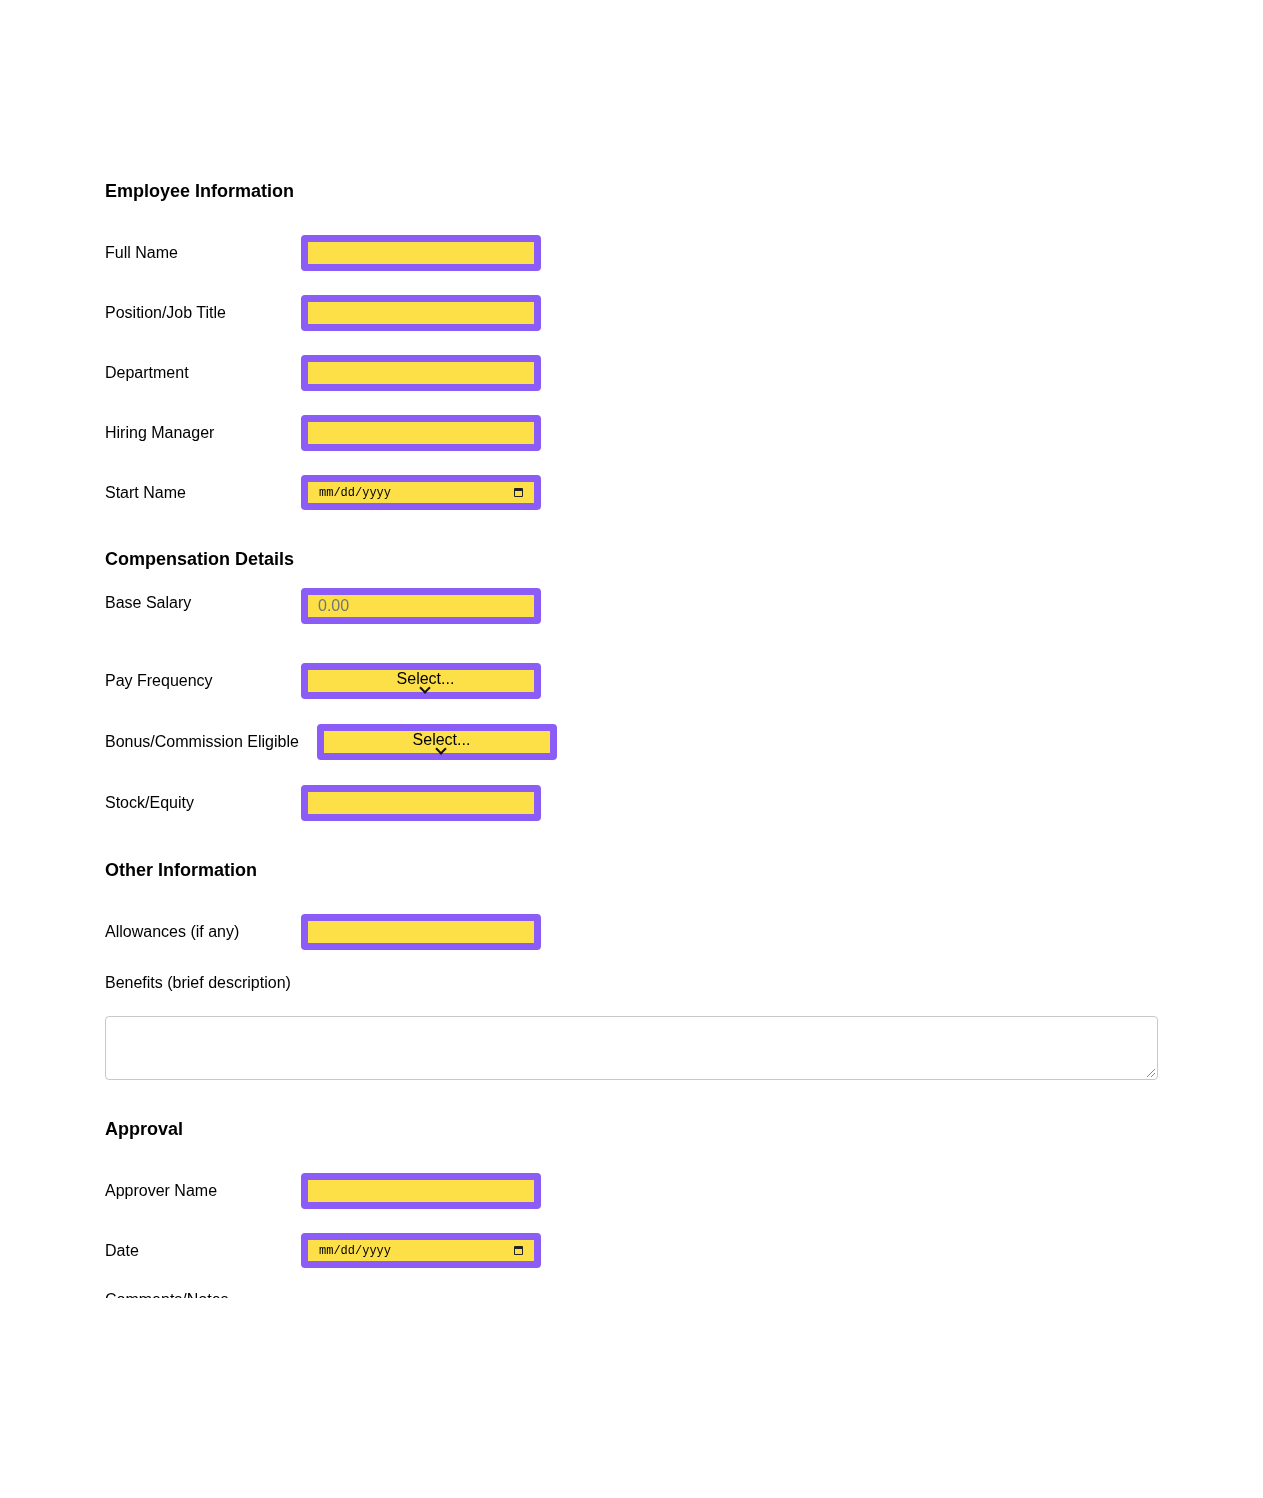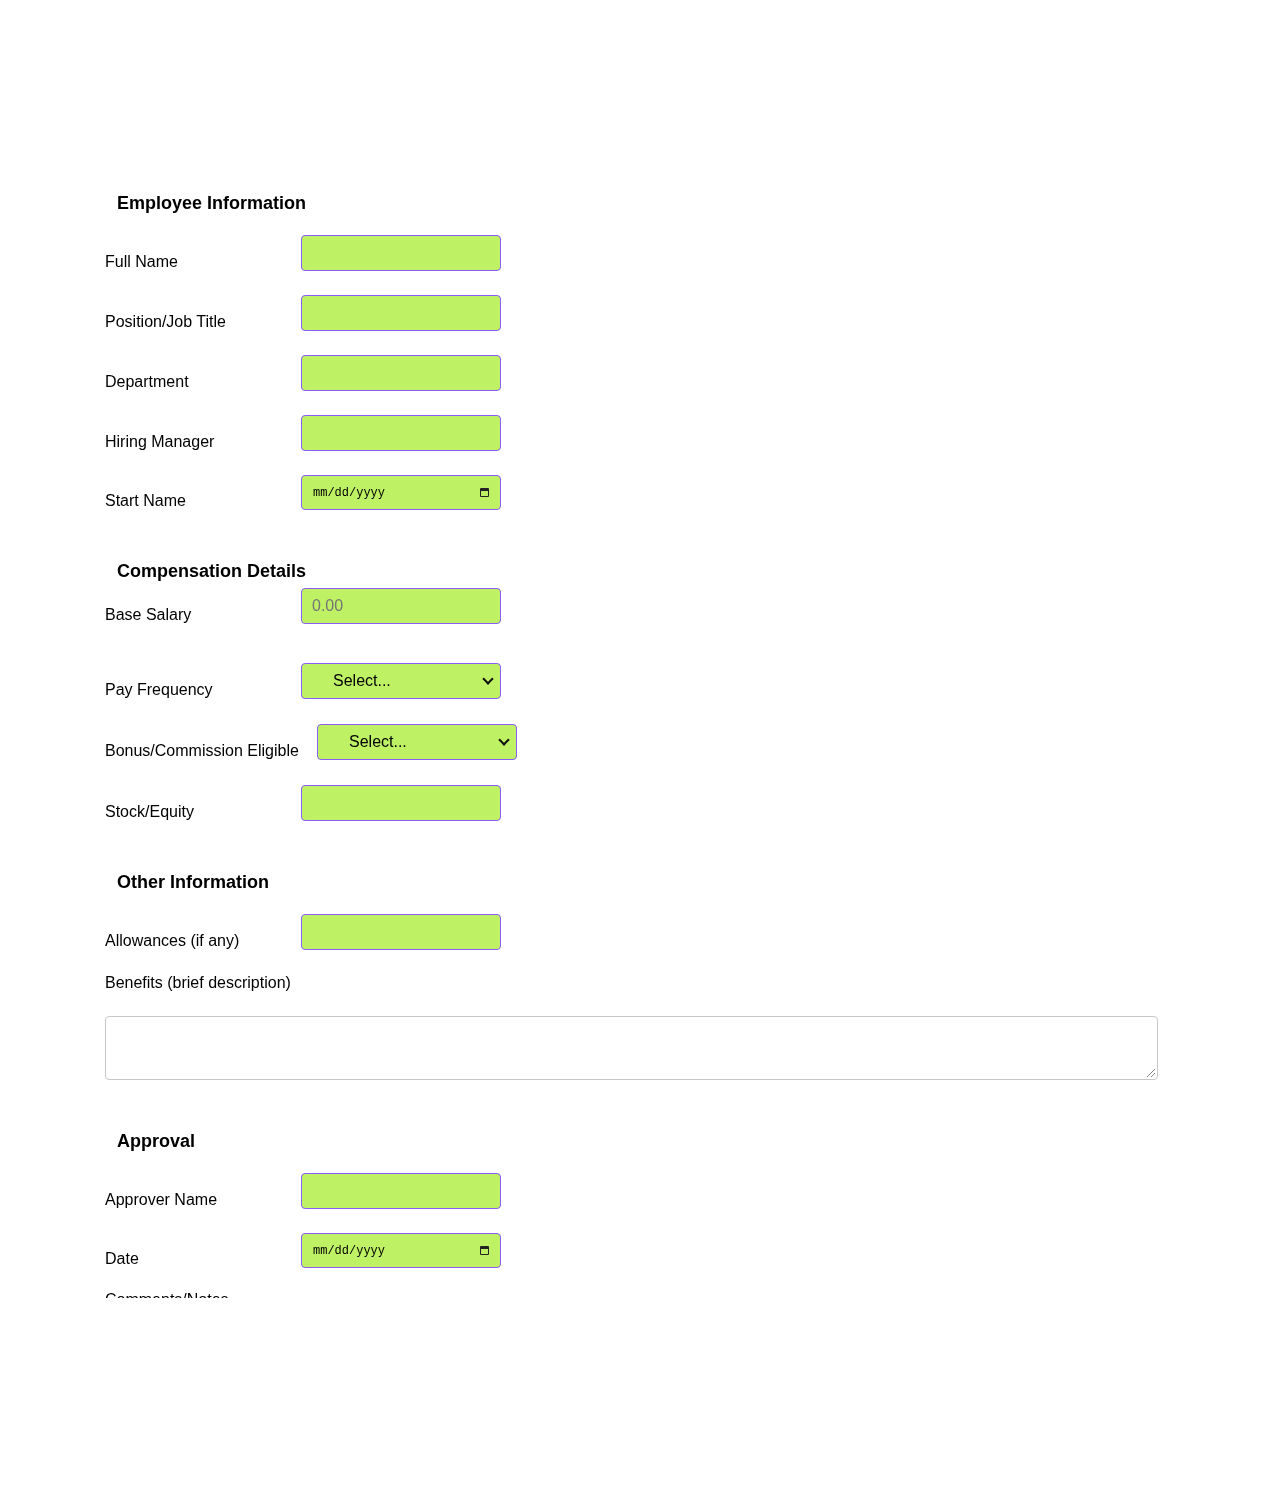--- a/index.html
+++ b/index.html
@@ -1,26 +1,26 @@
 <!DOCTYPE html>
 <html><head>
 <meta charset="utf-8">
 <style>
   html, body { margin: 0; padding: 0; background: #ffffff; }
   body { width: 1263px; height: 1498px; overflow: hidden; font-family: "Liberation Sans", sans-serif; color: #000; }
   .page { position: absolute; left: 105px; top: 0; width: 1053px; height: 1298px; overflow: hidden; }
   h1 { font-size: 32px; font-weight: bold; margin: 0; position: absolute; top: 103px; left: 0; letter-spacing: 0.3px; white-space: nowrap; }
-  .section-title { font-size: 18px; font-weight: bold; position: absolute; left: 0; margin: 12px; }
-  .row { position: absolute; left: 0; display: flex; align-items: flex-end; }
+  .section-title { font-size: 18px; font-weight: bold; position: absolute; left: 0; margin: 0; }
+  .row { position: absolute; left: 0; display: flex; align-items: center; }
   .label { font-size: 16px; min-width: 196px; line-height: 18px; padding-top: 0; white-space: nowrap; }
-  .field { width: 200px; height: 36px; box-sizing: border-box; border: 1px solid #8b5cf6; border-radius: 4px; background: #bef264; font-family: "Liberation Sans", sans-serif; font-size: 16px; padding: 0 10px; position: relative; margin-top: -8px; }
+  .field { width: 240px; height: 36px; box-sizing: border-box; border: 7px solid #8b5cf6; border-radius: 4px; background: #fde047; font-family: "Liberation Sans", sans-serif; font-size: 16px; padding: 0 10px; position: relative; margin-top: -8px; }
   .field.placeholder { color: #757575; display: flex; align-items: center; }
   .date { display: flex; align-items: center; justify-content: space-between; height: 35px; font-family: "Liberation Mono", monospace; font-size: 12px; padding: 0 11px; }
   .cal-icon { width: 9px; height: 9px; border: 1.5px solid #222; border-top-width: 3px; border-radius: 1px; box-sizing: border-box; }
-  .select { display: flex; align-items: center; justify-content: space-between; padding: 0 6px 0 31px; }
+  .select { display: flex; align-items: center; justify-content: space-between; padding: 0 6px 0 15px; flex-direction: column; }
   .chev { width: 6px; height: 6px; border-right: 2px solid #111; border-bottom: 2px solid #111; transform: rotate(45deg); margin-top: -4px; margin-right: 2px; }
   .textarea { position: absolute; left: 0; top: 1016px; width: 1053px; height: 64px; box-sizing: border-box; border: 1px solid #c8c8c8; border-radius: 4px; }
   .resize { position: absolute; right: 2px; bottom: 2px; width: 8px; height: 8px;
     background: linear-gradient(135deg, transparent 45%, #888 45%, #888 52%, transparent 52%, transparent 70%, #888 70%, #888 77%, transparent 77%); }
 </style>
 </head>
 <body>
 
 <div class="page">
 

